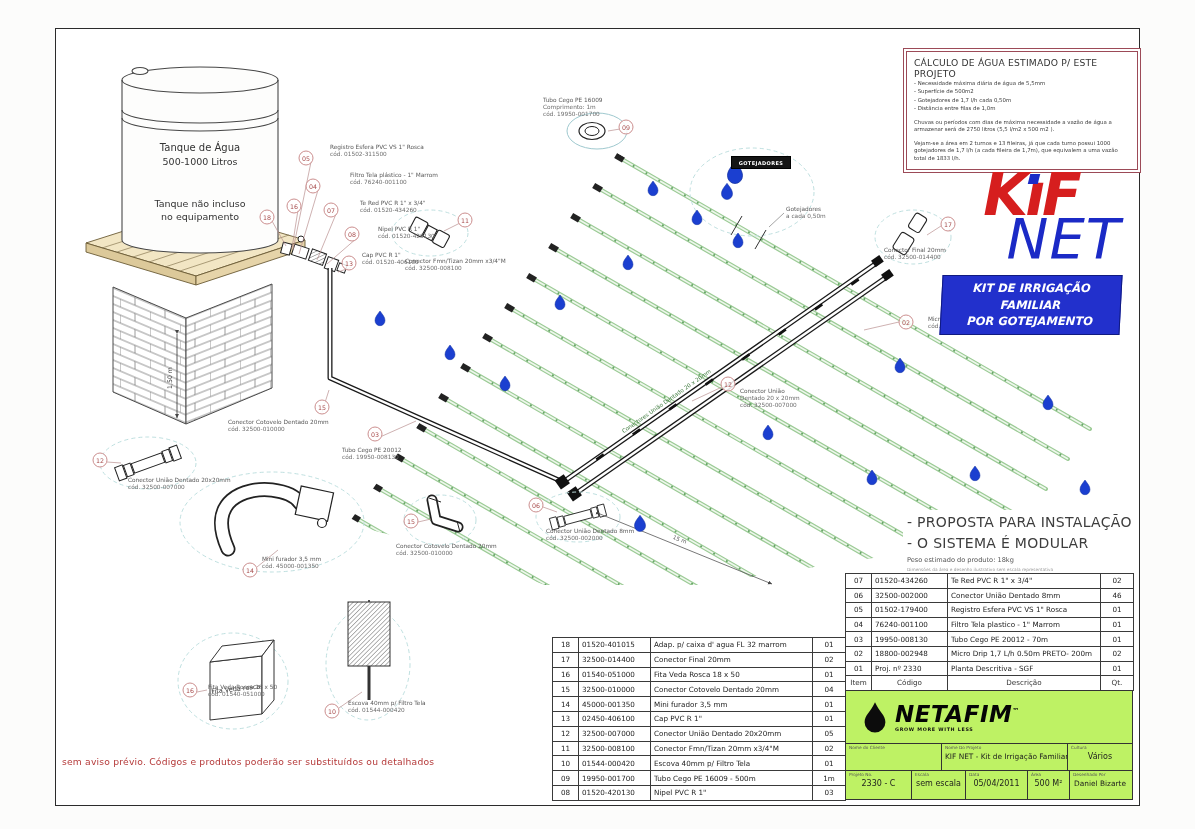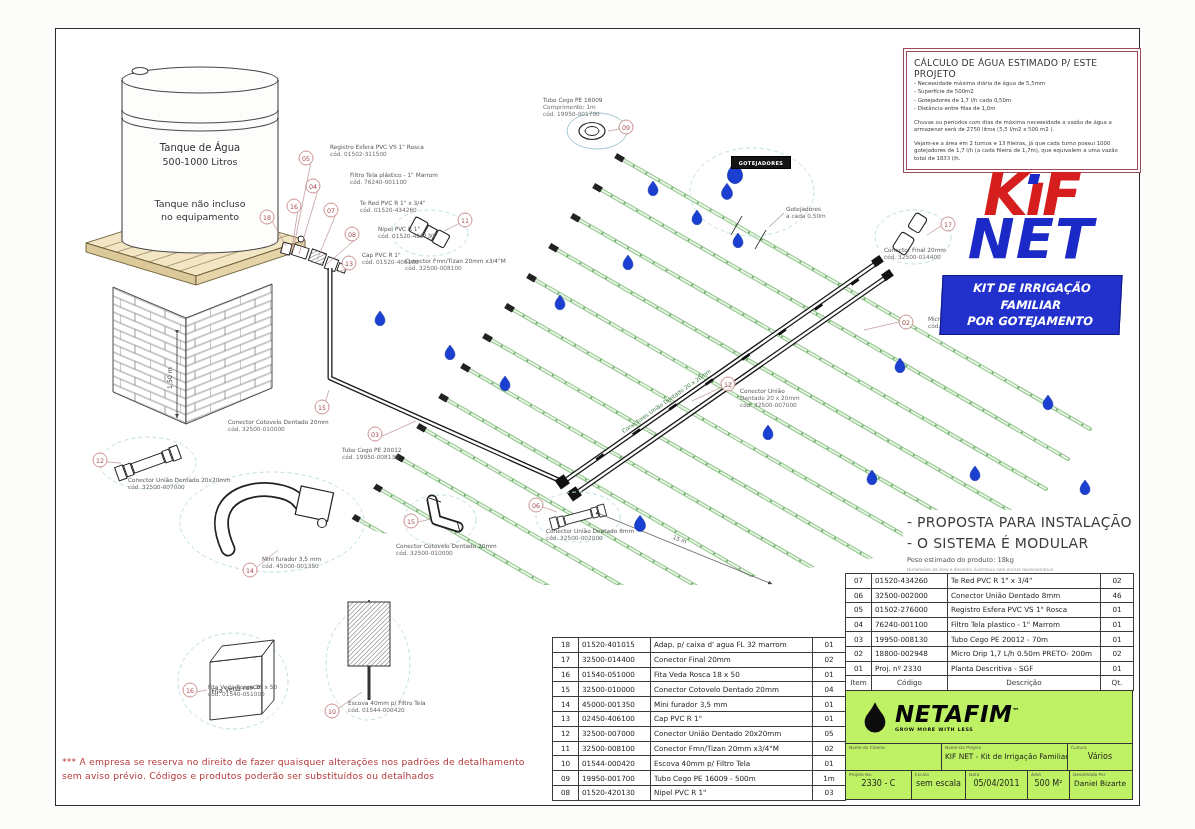--- a/index.html
+++ b/index.html
@@ -13,21 +13,21 @@
   .legend-box{position:absolute;left:731px;top:156px;width:58px;height:11px;background:#141414;border:1px solid #000;color:#fff;font-size:5px;font-weight:bold;letter-spacing:.4px;display:flex;align-items:center;justify-content:center;z-index:3;}
   .calc-box{position:absolute;left:903px;top:48px;width:232px;z-index:5;background:#fff;border:1px solid #9c4a57;padding:2px;}
   .calc-inner{border:1px solid #9c4a57;padding:5px 7px 7px 7px;}
   .calc-title{font-size:9.2px;color:#333;letter-spacing:.2px;}
   .calc-line{font-size:5.4px;color:#3c3c3c;line-height:1.55;}
   .calc-para{font-size:5.4px;color:#3c3c3c;line-height:1.4;margin-top:6px;}
   .logo-box{position:absolute;left:941px;top:172px;width:180px;z-index:5;text-align:center;}
   .kif{font-style:italic;font-weight:900;font-size:58px;line-height:.8;color:#d61e1e;letter-spacing:-3px;}
   .kif .istem{position:relative;display:inline-block;}
   .kif .idot{position:absolute;left:4px;top:2px;width:10px;height:10px;background:#1b2ac6;transform:skewX(-14deg);}
-  .net{font-style:italic;font-weight:700;font-size:56px;line-height:.9;color:#1b2ac6;letter-spacing:1px;margin-top:-4px;}
+  .net{font-style:italic;font-weight:400;font-size:56px;line-height:.9;color:#1b2ac6;letter-spacing:1px;margin-top:-4px;text-align:right;}
   .banner{margin-top:10px;background:#2230cc;border:1px solid #101a80;color:#fff;font-style:italic;font-weight:bold;font-size:11.5px;line-height:1.45;padding:4px 2px;transform:skewX(-3deg);}
   .proposta{position:absolute;left:903px;top:510px;z-index:5;background:#fff;padding:2px 4px;}
   .prop-l1{font-size:14px;color:#3d3d3d;letter-spacing:.3px;line-height:1.5;}
   .prop-l3{font-size:6.6px;color:#555;margin-top:2px;}
   .prop-l4{font-size:4.3px;color:#9a9a9a;margin-top:3px;}
   table.tbl{position:absolute;border-collapse:collapse;background:#fff;z-index:5;table-layout:fixed;}
   .tbl td{border:1px solid #3a3a3a;font-size:7.2px;color:#222;padding:0 3px;white-space:nowrap;overflow:hidden;}
   .tbl-left{left:552px;top:637px;width:293px;}
   .tbl-left td{height:13.8px;}
   .tbl-right{left:845px;top:573px;width:288px;}
@@ -606,21 +606,21 @@
           <td class="td-qty">02</td>
         </tr>
         <tr>
           <td class="td-item">06</td>
           <td>32500-002000</td>
           <td>Conector União Dentado 8mm</td>
           <td class="td-qty">46</td>
         </tr>
         <tr>
           <td class="td-item">05</td>
-          <td>01502-276000</td>
+          <td>01502-179400</td>
           <td>Registro Esfera PVC VS 1" Rosca</td>
           <td class="td-qty">01</td>
         </tr>
         <tr>
           <td class="td-item">04</td>
           <td>76240-001100</td>
           <td>Filtro Tela plastico - 1" Marrom</td>
           <td class="td-qty">01</td>
         </tr>
         <tr>
@@ -692,16 +692,15 @@
         <div class="tb-v">500 M²</div>
       </div>
       <div class="tb-cell" style="width:60px">
         <div class="tb-h">Desenhado Por</div>
         <div class="tb-v" style="font-size:7.4px">Daniel Bizarte</div>
       </div>
     </div>
   </div>
 
   <div class="disclaimer">
-    <div>*** A empresa se reserva no direito de fazer quaisquer alterações nos padrões de detalhamento</div>
     <div>sem aviso prévio. Códigos e produtos poderão ser substituídos ou detalhados</div>
   </div>
 </div>
 
 </body></html>

